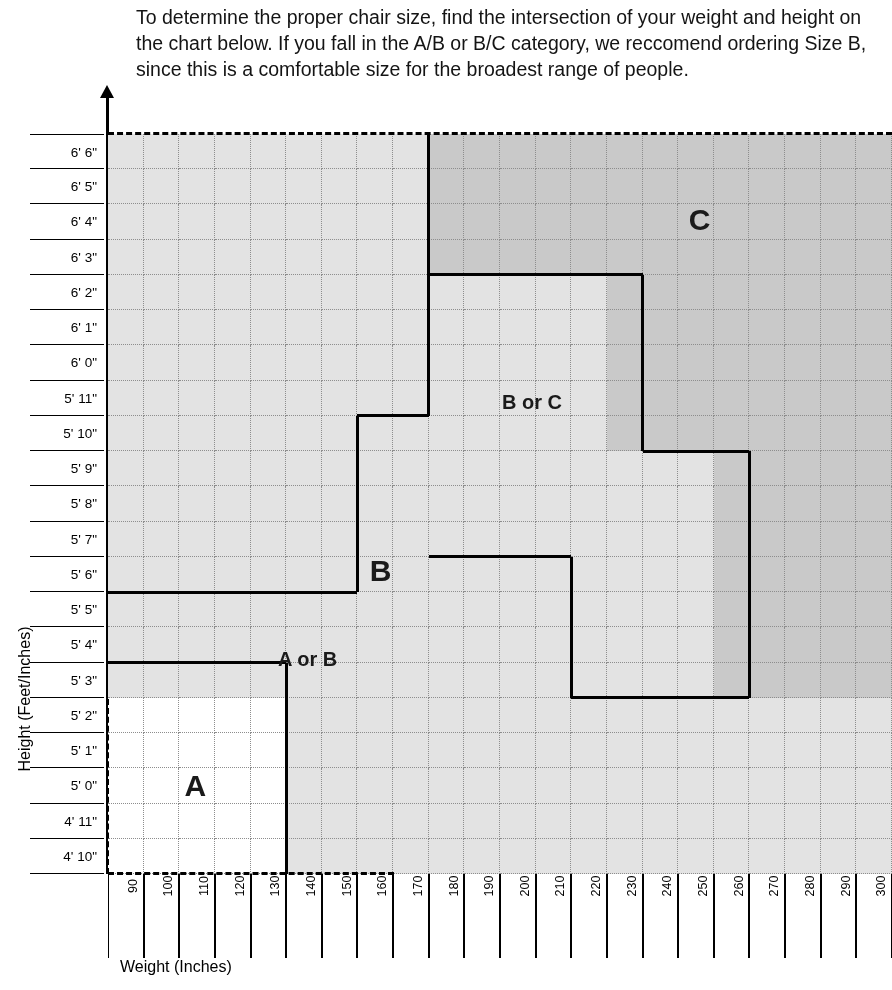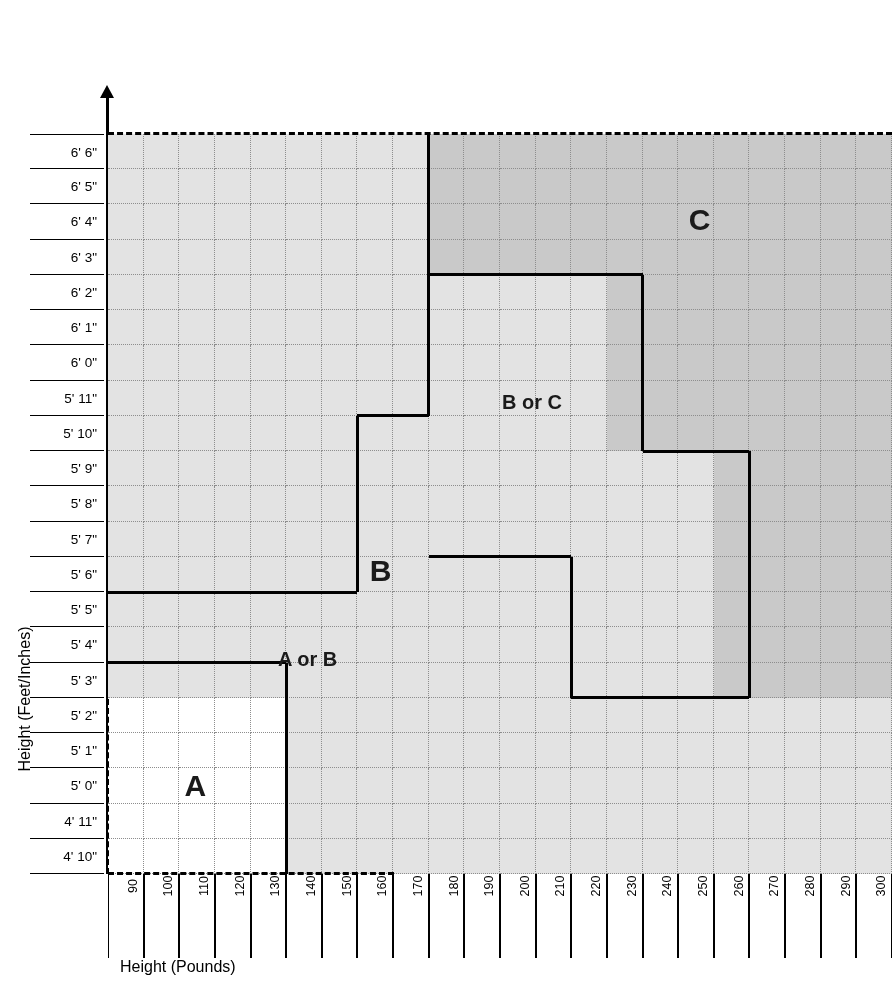--- a/index.html
+++ b/index.html
@@ -135,26 +135,27 @@
     font-size: 12.5px;
     white-space: nowrap;
     display: block;
   }
 </style>
 </head>
 <body>
 
 <div id="root">
 
+  <div id="intro">To determine the proper chair size, find the intersection of your weight and height on the chart below. If you fall in the A/B or B/C category, we reccomend ordering Size B, since this is a comfortable size for the broadest range of people.</div>
 
   <div id="yaxis"></div>
   <div id="yarrow"></div>
 
   <div id="ylabel">Height (Feet/Inches)</div>
-  <div id="xlabel">Height (Pounds)</div>
+  <div id="xlabel">Weight (Inches)</div>
 
   <div id="yticklabels">
       <div class="ytick ytickfirst" style="top: 134px;">6' 6"</div>
       <div class="ytick" style="top: 169.238px;">6' 5"</div>
       <div class="ytick" style="top: 204.476px;">6' 4"</div>
       <div class="ytick" style="top: 239.714px;">6' 3"</div>
       <div class="ytick" style="top: 274.952px;">6' 2"</div>
       <div class="ytick" style="top: 310.19px;">6' 1"</div>
       <div class="ytick" style="top: 345.429px;">6' 0"</div>
       <div class="ytick" style="top: 380.667px;">5' 11"</div>

